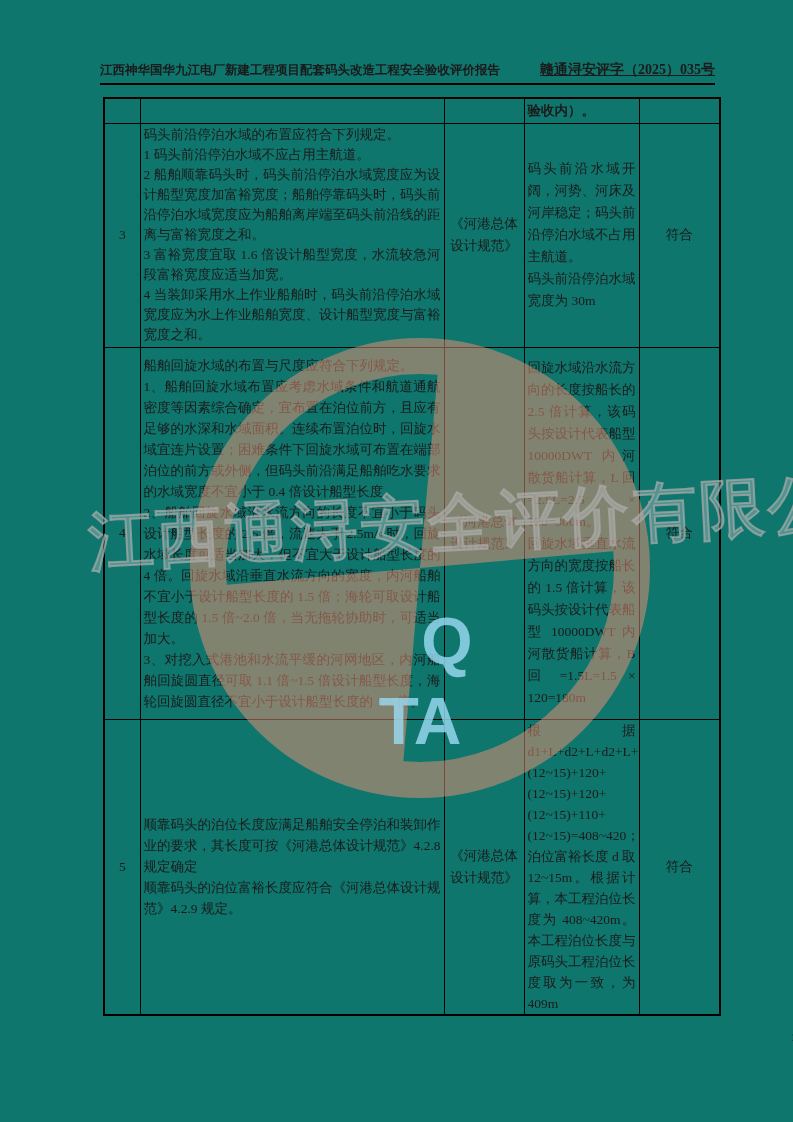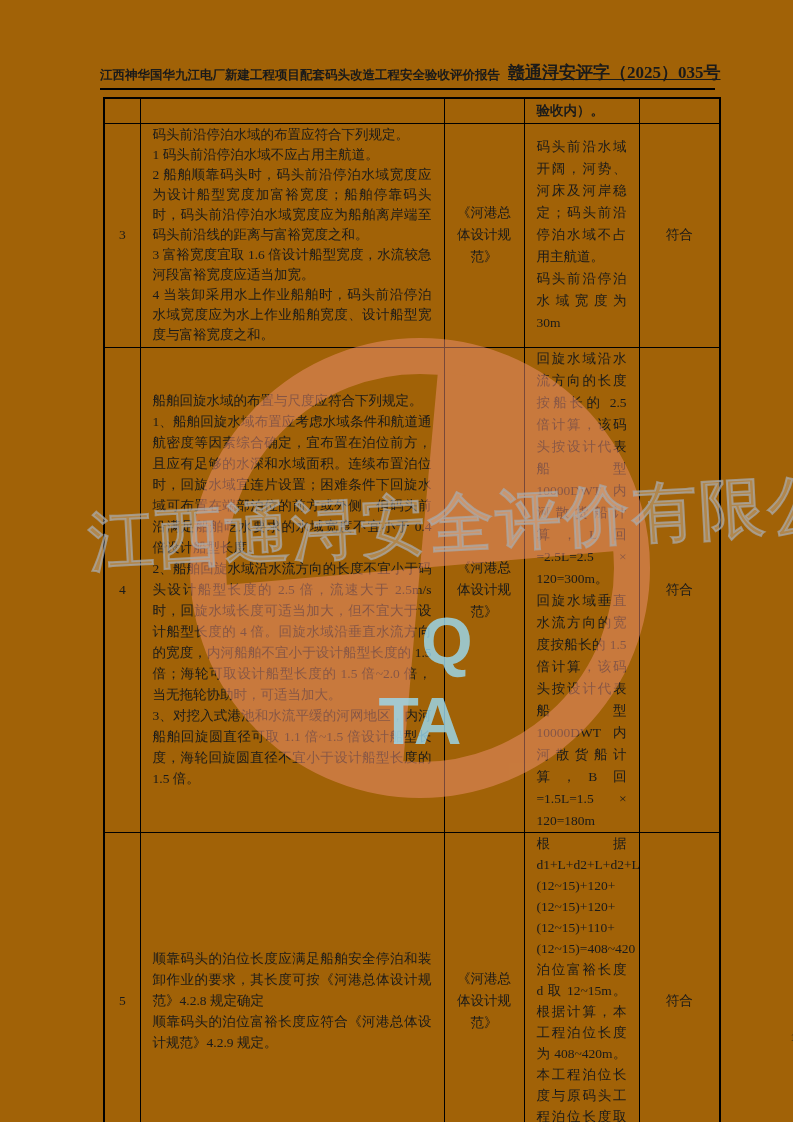--- a/index.html
+++ b/index.html
@@ -1,42 +1,42 @@
 <!DOCTYPE html>
 <html><head>
 <meta charset="utf-8">
 <style>
   html,body{margin:0;padding:0;background:#e8e8e8;}
   .page{
     position:relative;
     width:793px;height:1122px;
     margin:0 auto;
-    background:#a16207;
+    background:#0f766e;
     overflow:hidden;
     font-family:"Liberation Serif", serif;
     color:#1a1a1a;
   }
   
   .doc-header{
     position:absolute;left:100px;top:61px;width:615px;
     display:flex;justify-content:space-between;align-items:flex-end;
     border-bottom:2px solid #000;padding-bottom:4px;
     font-weight:bold;font-size:12.5px;white-space:nowrap;
   }
-  .doc-header .doc-no{text-decoration:underline;font-size:17px;margin-left:8px;}
+  .doc-header .doc-no{text-decoration:underline;font-size:14px;margin-left:16px;}
   
   table.review{
     position:absolute;left:103px;top:97px;
     border-collapse:collapse;table-layout:fixed;width:616px;
     border:2px solid #000;
     font-size:13.5px;
   }
   table.review td{
     border:1px solid #000;
-    padding:0 12px;
+    padding:0 3px;
     vertical-align:middle;
     overflow:hidden;
   }
   tr.r-carry{height:25px;}
   tr.r-3{height:224px;}
   tr.r-4{height:372px;}
   tr.r-5{height:296px;}
   td.c-no{text-align:center;}
   td.c-req{text-align:justify;line-height:21px;vertical-align:top;}
   tr.r-3 td.c-req{line-height:20px;}

